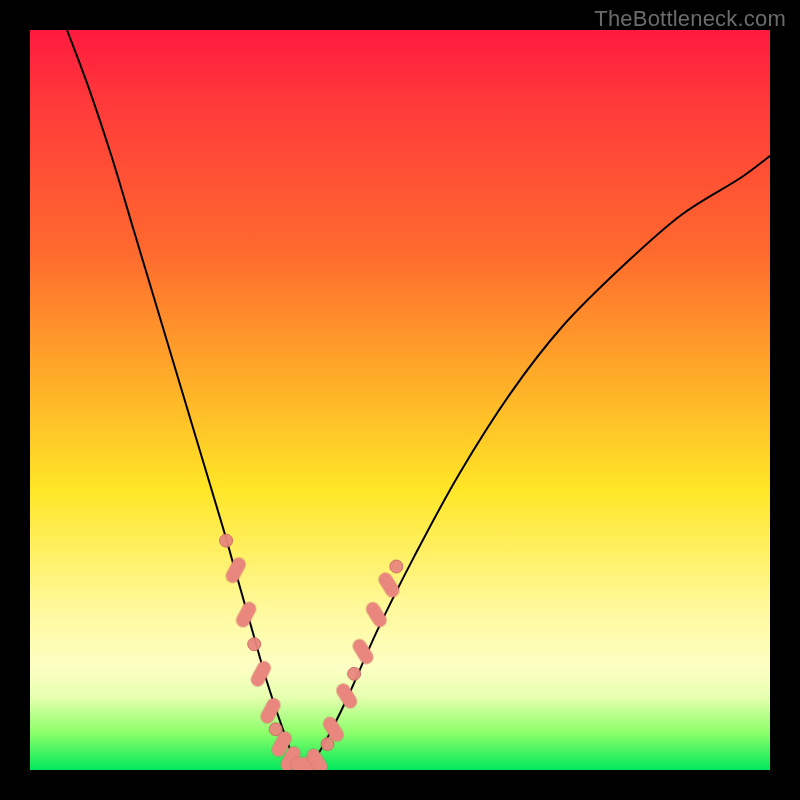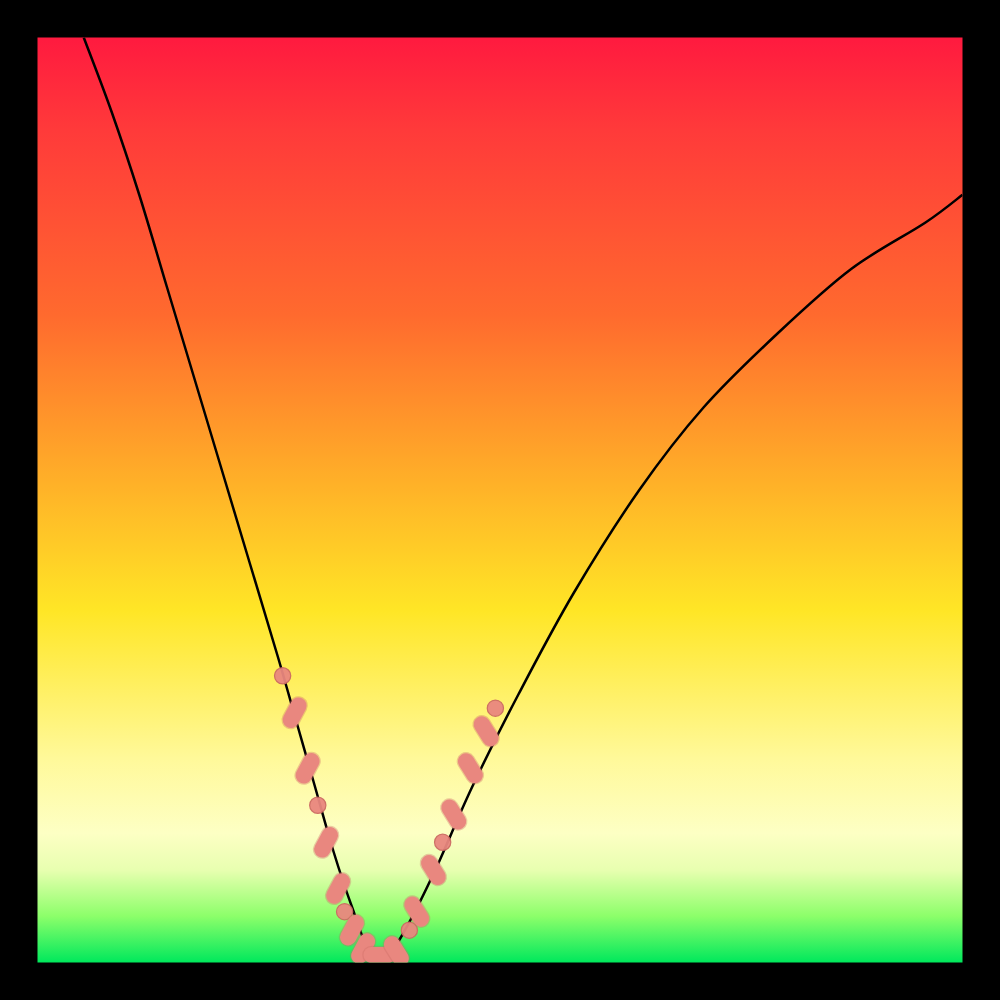--- a/index.html
+++ b/index.html
@@ -88,13 +88,14 @@
           <path d="M 329.55552478248416,616.0876873749833 L 336.44447521751584,627.1123126250168" stroke="#cc6a63" stroke-width="15" stroke-linecap="round" fill="none" opacity="0.35"></path>
           <path d="M 329.55552478248416,616.0876873749833 L 336.44447521751584,627.1123126250168" stroke="#e9877f" stroke-width="13" stroke-linecap="round" fill="none"></path>
           <path d="M 342.87552478248415,579.0876873749833 L 349.76447521751584,590.1123126250168" stroke="#cc6a63" stroke-width="15" stroke-linecap="round" fill="none" opacity="0.35"></path>
           <path d="M 342.87552478248415,579.0876873749833 L 349.76447521751584,590.1123126250168" stroke="#e9877f" stroke-width="13" stroke-linecap="round" fill="none"></path>
           <path d="M 355.45552478248413,549.4876873749832 L 362.3444752175158,560.5123126250168" stroke="#cc6a63" stroke-width="15" stroke-linecap="round" fill="none" opacity="0.35"></path>
           <path d="M 355.45552478248413,549.4876873749832 L 362.3444752175158,560.5123126250168" stroke="#e9877f" stroke-width="13" stroke-linecap="round" fill="none"></path>
           <circle cx="366.3" cy="536.5" r="6.5" fill="#e9877f" stroke="#cc6a63" stroke-width="1" opacity="0.95"></circle>
         </g>
     </svg>
   </div>
+  <div class="watermark">TheBottleneck.com</div>
 </div>
 
 </body></html>

